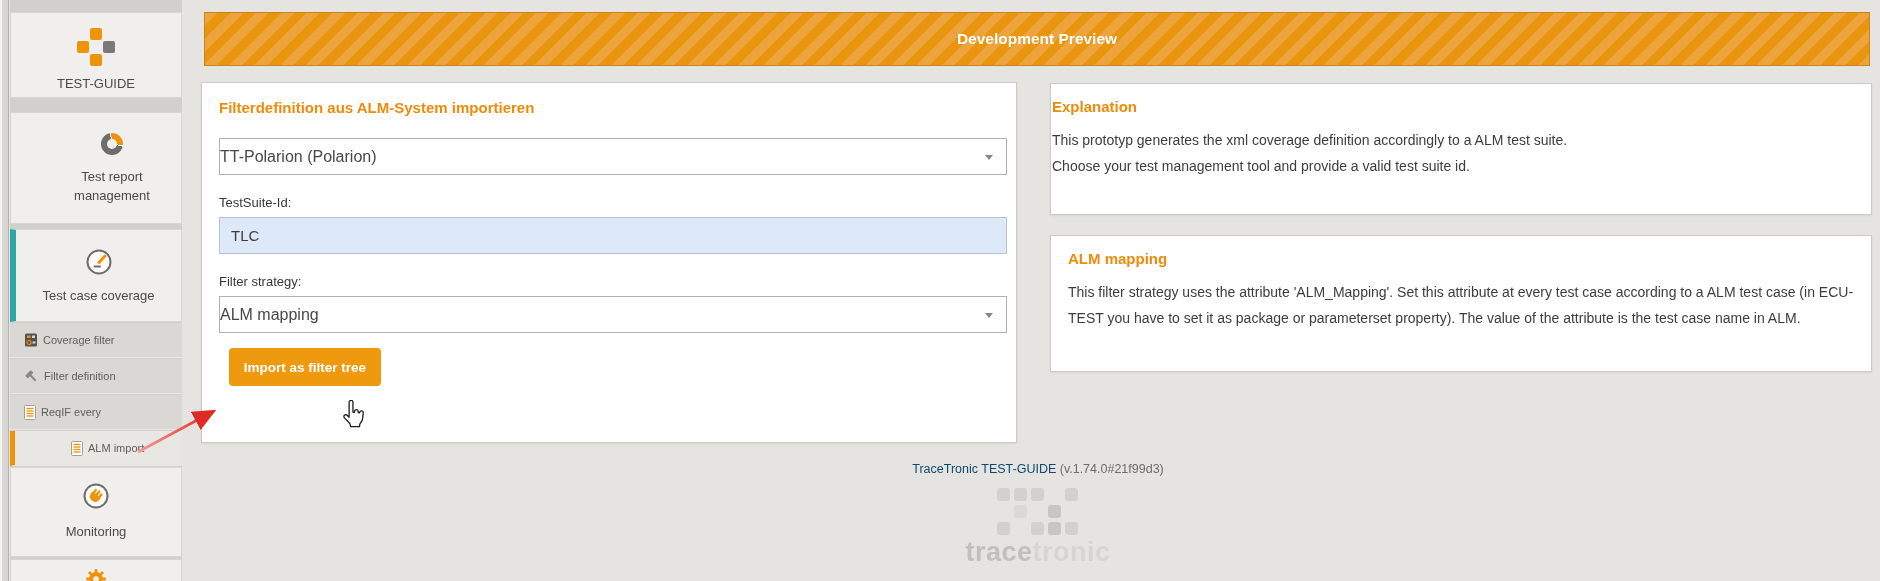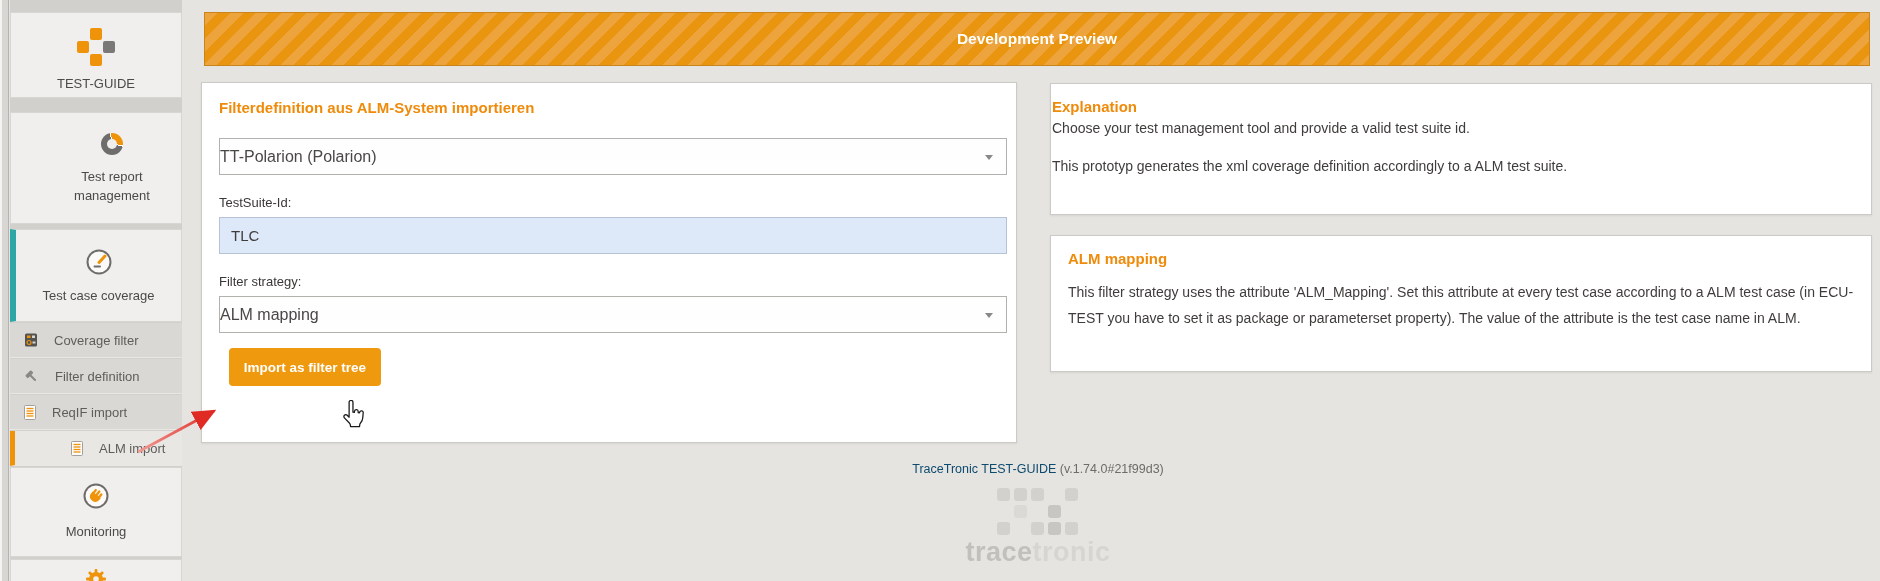--- a/index.html
+++ b/index.html
@@ -18,21 +18,21 @@
     border-left:2px solid #f4f3f1; border-right:1px solid #b5b3b0; }
 
   
   .sidebar-track { left:10px; top:0; width:172px; height:581px; background:#d2d0cd; }
   .tile { position:absolute; left:10px; width:172px; background:#f0efed;
     border:1px solid #d8d6d3; text-align:center; cursor:pointer; }
   .tile .tile-label { font-size:13px; color:#4c4a48; line-height:19px; }
   .tile-active-teal { border-left:6px solid #2ea6a6; }
   .subrow { position:absolute; left:10px; width:172px; height:35px; background:#dad8d5;
     border-bottom:1px solid #e9e7e4; display:flex; align-items:center; cursor:pointer; }
-  .subrow .subrow-label { font-size:13px; color:#5f5d5a; margin-left:16px; }
+  .subrow .subrow-label { font-size:11px; color:#5f5d5a; margin-left:5px; }
   .subrow .subicon { margin-left:14px; display:flex; }
   .subrow-active { background:#e9e7e4; border-left:5px solid #ef940a;padding-left:47px; }
   .subrow-active .subicon { margin-left:9px; }
 
   .donut { width:22px; height:22px; border-radius:50%; margin:0 auto; position:relative;
     background:conic-gradient(#ef940a 0deg 95deg, #ffffff 95deg 104deg, #6f6d6b 104deg 348deg, #ffffff 348deg 356deg, #ef940a 356deg 360deg); }
   .donut::after { content:""; position:absolute; inset:6px; border-radius:50%; background:#f0efed; }
 
   
   .banner { left:204px; top:12px; width:1666px; height:54px;
@@ -143,21 +143,21 @@
     <svg width="12" height="15">
       <rect x="0.5" y="0.5" width="11" height="14" rx="1" fill="#fdfcfb" stroke="#a39f9b"></rect>
       <g stroke="#ef940a" stroke-width="1.3">
         <line x1="2.5" y1="3.5" x2="9.5" y2="3.5"></line>
           <line x1="2.5" y1="6" x2="9.5" y2="6"></line>
         <line x1="2.5" y1="8.5" x2="9.5" y2="8.5"></line>
           <line x1="2.5" y1="11" x2="9.5" y2="11"></line>
       </g>
     </svg>
   </span>
-  <span class="subrow-label">ReqIF import</span>
+  <span class="subrow-label">ReqIF every</span>
 </div>
 
 <div class="subrow subrow-active" style="top:431px;">
   <span class="subicon">
     <svg width="12" height="15">
       <rect x="0.5" y="0.5" width="11" height="14" rx="1" fill="#fdfcfb" stroke="#a39f9b"></rect>
       <g stroke="#ef940a" stroke-width="1.3">
         <line x1="2.5" y1="3.5" x2="9.5" y2="3.5"></line>
           <line x1="2.5" y1="6" x2="9.5" y2="6"></line>
         <line x1="2.5" y1="8.5" x2="9.5" y2="8.5"></line>
@@ -221,22 +221,22 @@
   <div class="select-box" style="margin-bottom:0;" role="combobox">
     <span>ALM mapping</span>
     <span class="select-caret"></span>
   </div>
 
   <button class="submit-btn">Import as filter tree</button>
 </div>
 
 <div class="card panel-1">
   <div class="card-title">Explanation</div>
+  <div class="panel-text">This prototyp generates the xml coverage definition accordingly to a ALM test suite.</div>
   <div class="panel-text tight">Choose your test management tool and provide a valid test suite id.</div>
-  <div class="panel-text">This prototyp generates the xml coverage definition accordingly to a ALM test suite.</div>
 </div>
 
 <div class="card panel-2">
   <div class="card-title">ALM mapping</div>
   <div class="panel-text">This filter strategy uses the attribute 'ALM_Mapping'. Set this attribute at every test case according to a ALM test case (in ECU-TEST you have to set it as package or parameterset property). The value of the attribute is the test case name in ALM.</div>
 </div>
 
 <div class="abs footer-line">
   <span class="footer-product">TraceTronic TEST-GUIDE </span><span class="footer-version">(v.1.74.0#21f99d3)</span>
 </div>

